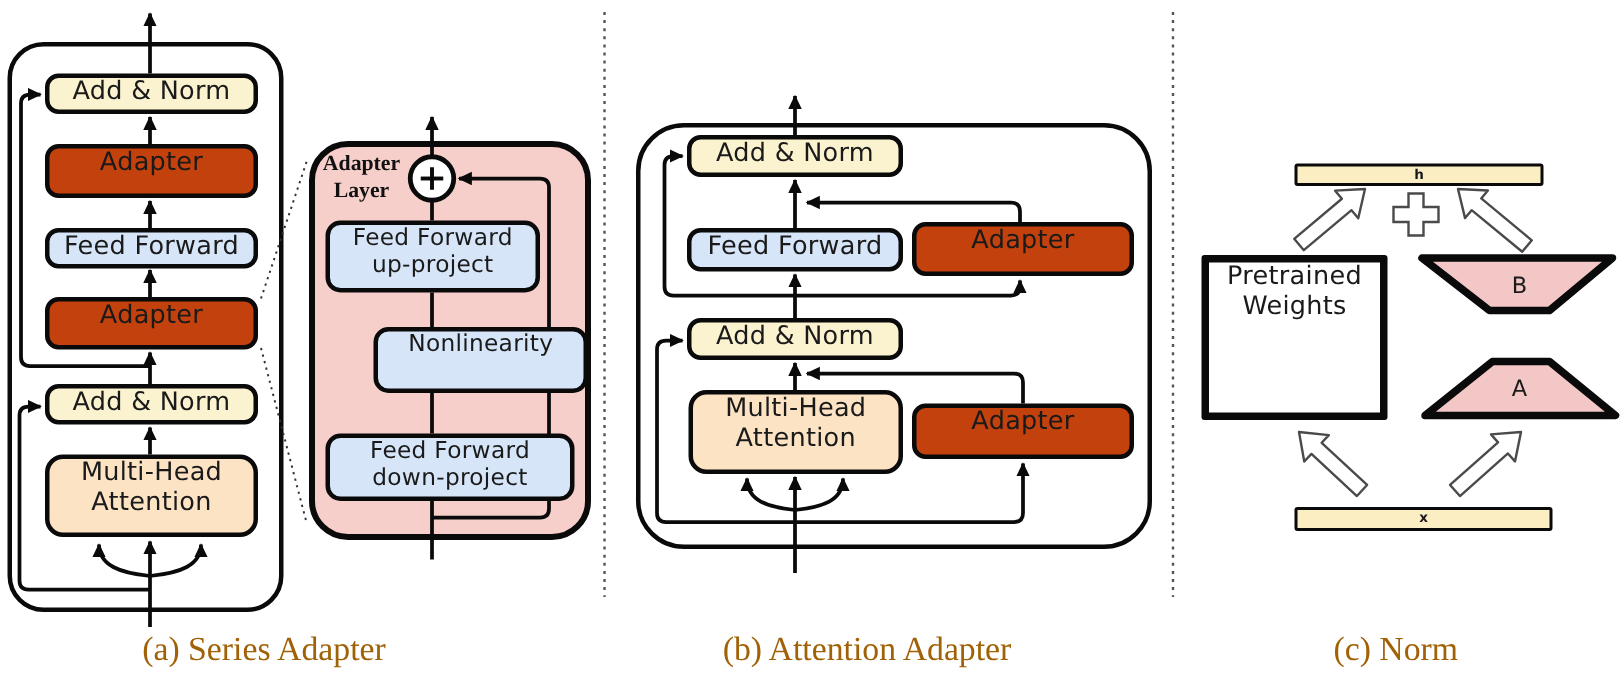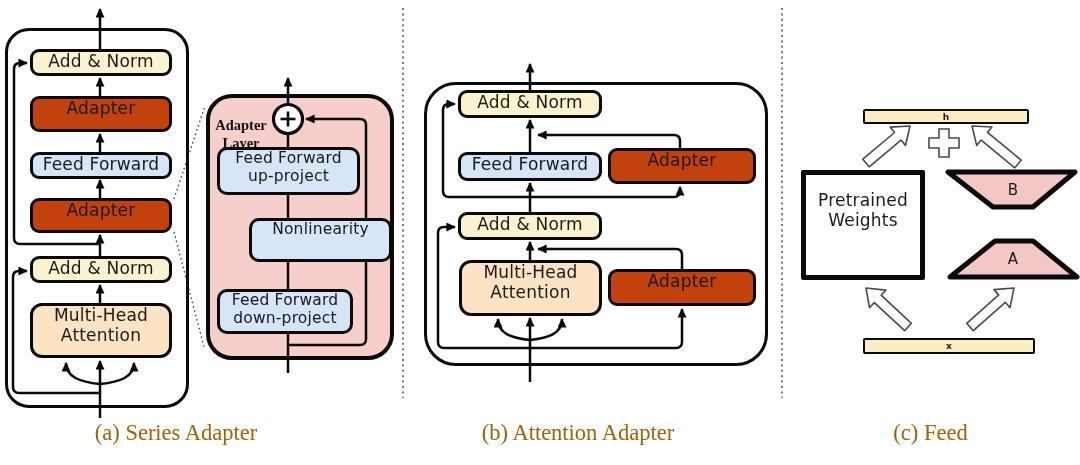--- a/index.html
+++ b/index.html
@@ -129,28 +129,28 @@
   <div class="box pink" style="left:30px;top:198px;width:142px;height:35px;">
       <span>Adapter</span>
     </div>
   <div class="box yellow" style="left:30px;top:256px;width:142px;height:27px;">
       <span>Add &amp; Norm</span>
     </div>
   <div class="box orange" style="left:30px;top:303px;width:142px;height:55px;border-radius:12px;padding:0 14px;">
       <span>Multi-Head Attention</span>
     </div>
 
-  <div class="adapterlayer-label" style="left:208px;top:100px;width:66px;margin-top:16px;">Adapter Layer</div>
+  <div class="adapterlayer-label" style="left:208px;top:100px;width:66px;">Adapter Layer</div>
   <div class="box blue detailbox" style="left:217px;top:147px;width:143px;height:48px;padding:0 8px;">
       <span>Feed Forward up-project</span>
     </div>
   <div class="box blue detailbox" style="left:217px;top:218px;width:143px;height:44px;margin-left:32px;">
       <span>Nonlinearity</span>
     </div>
-  <div class="box blue detailbox" style="left:217px;top:289px;width:136px;height:45px;padding:0 8px;">
+  <div class="box blue detailbox" style="left:217px;top:289px;width:166px;height:45px;padding:0 8px;">
       <span>Feed Forward down-project</span>
     </div>
 
   <div class="box yellow" style="left:458px;top:90px;width:144px;height:28px;">
       <span>Add &amp; Norm</span>
     </div>
   <div class="box blue" style="left:458px;top:152px;width:144px;height:29px;">
       <span>Feed Forward</span>
     </div>
   <div class="box pink" style="left:608px;top:148px;width:148px;height:36px;">
@@ -162,26 +162,26 @@
   <div class="box orange" style="left:459px;top:260px;width:143px;height:56px;border-radius:12px;padding:0 14px;">
       <span>Multi-Head Attention</span>
     </div>
   <div class="box pink" style="left:608px;top:269px;width:148px;height:37px;">
       <span>Adapter</span>
     </div>
 
   <div class="bar" style="left:863px;top:109px;width:166px;height:15px;">
       <span>h</span>
     </div>
-  <div class="box blue pwtext" style="left:801px;top:170px;width:124px;height:110px;border:5px solid #0a0a0a;border-radius:2px;padding:16px 4px;">
+  <div class="box blue pwtext" style="left:801px;top:170px;width:124px;height:110px;border:5px solid #0a0a0a;border-radius:2px;padding:0 4px;">
       <span>Pretrained Weights</span>
     </div>
   <div class="traplabel" style="left:1001px;top:177px;width:24px;height:26px;">B</div>
   <div class="traplabel" style="left:1001px;top:246px;width:24px;height:26px;">A</div>
   <div class="bar" style="left:863px;top:338px;width:172px;height:16px;">
       <span>x</span>
     </div>
 
   <div class="caption" style="left:56px;top:420px;width:240px;">(a) Series Adapter</div>
   <div class="caption" style="left:458px;top:420px;width:240px;">(b) Attention Adapter</div>
-  <div class="caption" style="left:848px;top:420px;width:165px;">(c) Feed</div>
+  <div class="caption" style="left:848px;top:420px;width:165px;">(c) Norm</div>
 
 </div>
 
 </body></html>

